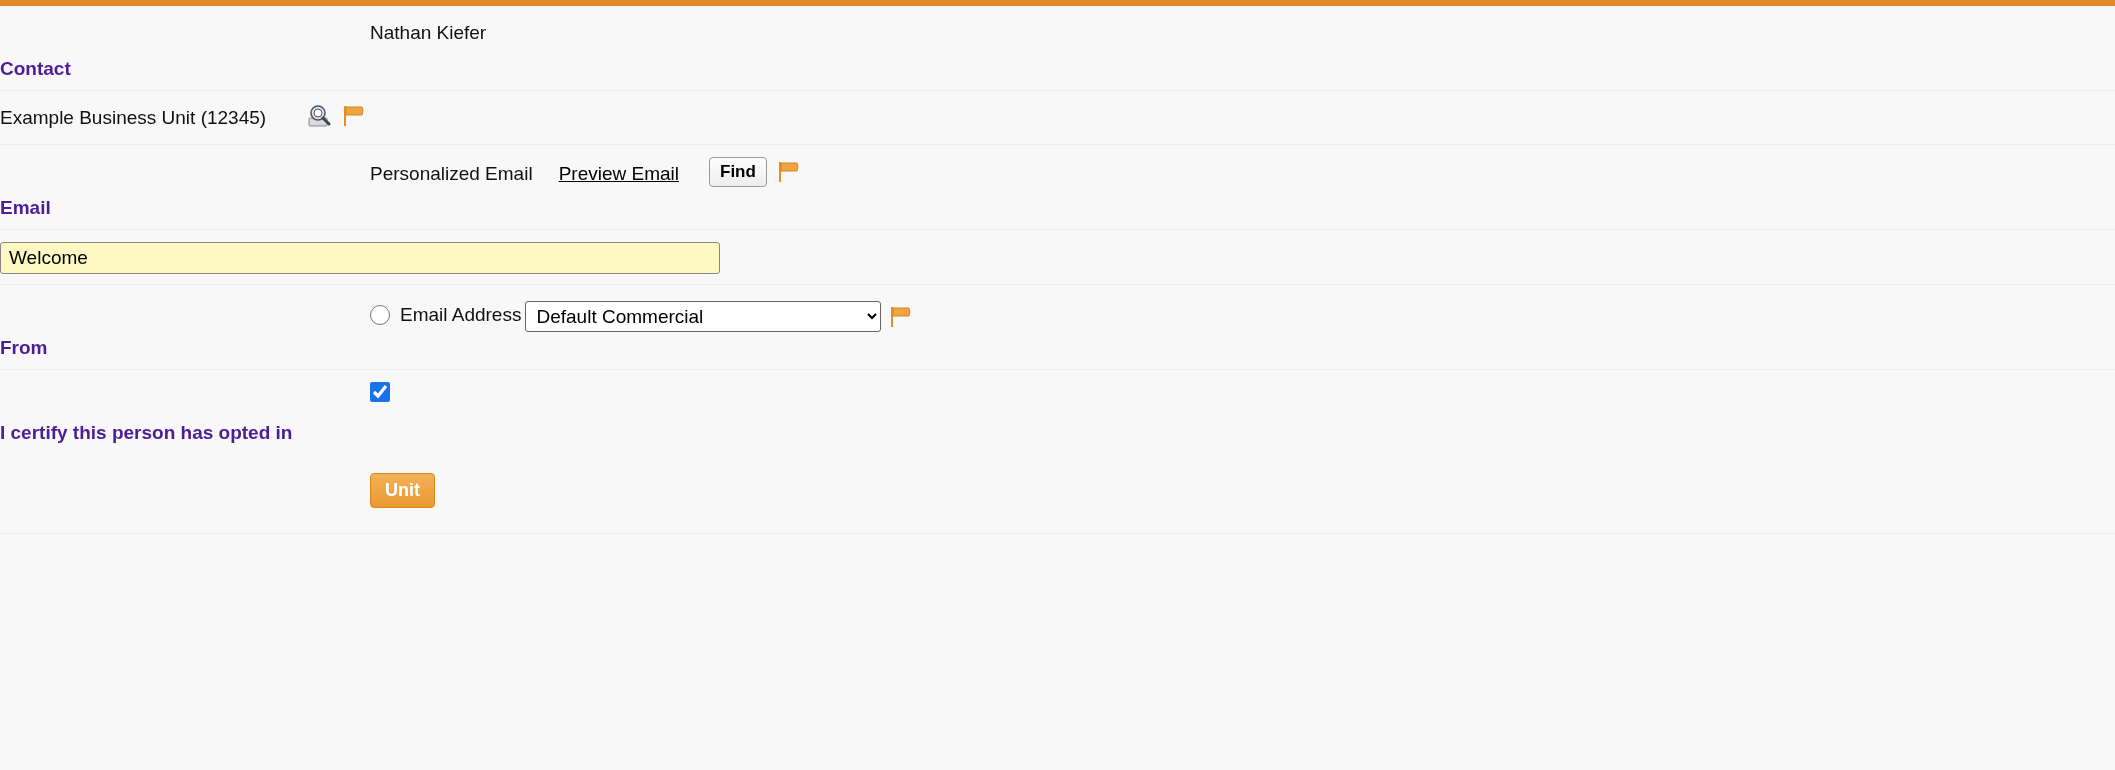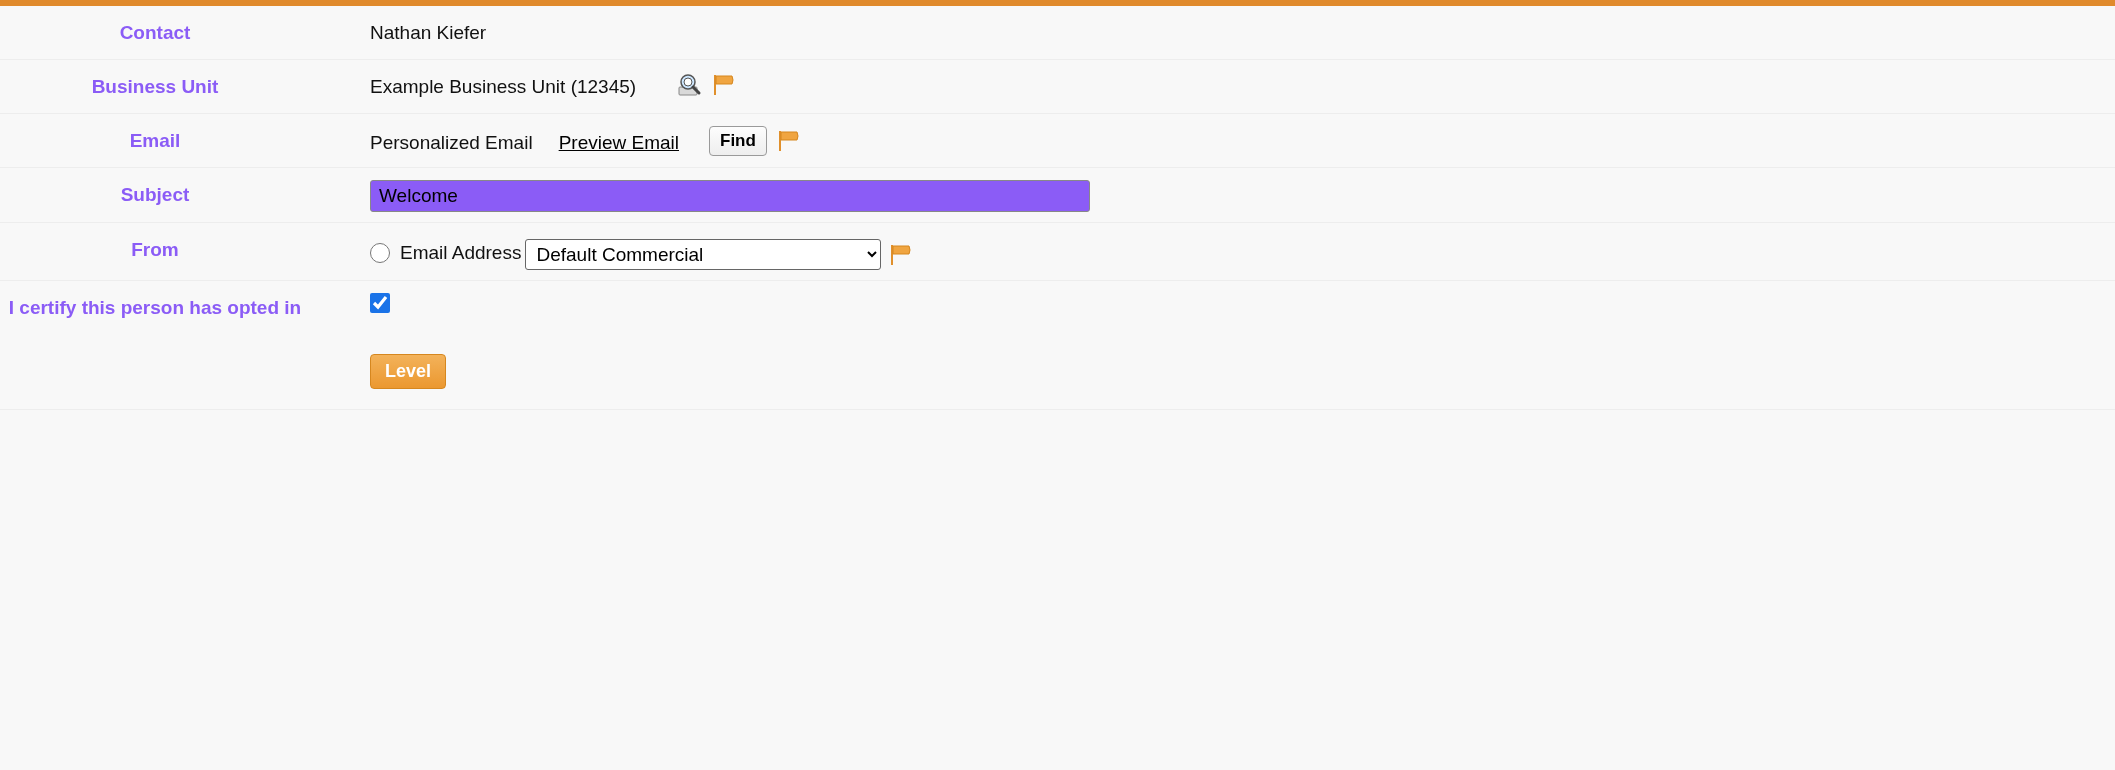--- a/index.html
+++ b/index.html
@@ -25,26 +25,27 @@
     border-bottom: 1px solid #ededed;
     padding: 10px 0 10px 0;
     min-height: 54px;
   }
   .row.no-border {
     border-bottom: none;
   }
   .label {
     width: 370px;
     min-width: 370px;
-    text-align: center;
+    text-align: left;
     padding-right: 60px;
     padding-top: 6px;
-    color: #8b5cf6;
+    color: #4c1d95;
     font-weight: 700;
     font-size: 19px;
+    margin-top: 36px;
   }
   .value {
     flex: 1;
     display: flex;
     align-items: center;
     flex-wrap: wrap;
     gap: 6px 10px;
     padding-top: 2px;
     font-size: 19px;
     color: #111;
@@ -81,21 +82,21 @@
     margin-left: 30px;
     position: relative;
   }
   .search-icon svg { display: block; }
   input[type="text"].subject-input {
     width: 720px;
     font-size: 19px;
     padding: 4px 8px;
     border: 1px solid #888;
     border-radius: 3px;
-    background: #8b5cf6;
+    background: #fef9c3;
   }
   .radio-line, .check-line {
     display: flex;
     align-items: center;
     gap: 10px;
     width: 100%;
   }
   input[type="radio"], input[type="checkbox"] {
     width: 20px;
     height: 20px;
@@ -149,21 +150,20 @@
 <div class="form">
 
   <div class="row">
     <div class="label">Contact</div>
     <div class="value">
       <span class="static-text">Nathan Kiefer</span>
     </div>
   </div>
 
   <div class="row">
-    <div class="label">Business Unit</div>
     <div class="value">
       <span class="static-text spacer-after-bu">Example Business Unit (12345)</span>
       <span class="search-icon">
         <svg viewBox="0 0 26 26" width="26" height="26">
           <rect x="3" y="15" width="18" height="8" rx="1" fill="#d9d9d9" stroke="#888"></rect>
           <circle cx="12" cy="10" r="7" fill="#cfe8ff" stroke="#555" stroke-width="1.5"></circle>
           <circle cx="12" cy="10" r="4" fill="#fff" stroke="#555"></circle>
           <line x1="17" y1="15" x2="23" y2="21" stroke="#444" stroke-width="3" stroke-linecap="round"></line>
         </svg>
       </span>
@@ -187,21 +187,20 @@
       <span class="flag-icon">
         <svg viewBox="0 0 24 22" width="24" height="22">
           <line x1="3" y1="1" x2="3" y2="21" stroke="#e0902c" stroke-width="2"></line>
           <path d="M4 2 L20 2 Q22 6 20 10 L4 10 Z" fill="#f0a541" stroke="#d6871f"></path>
         </svg>
       </span>
     </div>
   </div>
 
   <div class="row">
-    <div class="label">Subject</div>
     <div class="value">
       <input type="text" class="subject-input" value="Welcome" style="">
     </div>
   </div>
 
   <div class="row">
     <div class="label">From</div>
     <div class="value">
       <div class="from-block">
         <label class="radio-line">
@@ -228,17 +227,17 @@
   <div class="row no-border">
     <div class="label">I certify this person has opted in</div>
     <div class="value">
       <input type="checkbox" checked="" style="">
     </div>
   </div>
 
   <div class="row send-row" style="border-top:1px solid #ededed00;">
     <div class="label"></div>
     <div class="value">
-      <button class="send-btn">Level</button>
+      <button class="send-btn">Unit</button>
     </div>
   </div>
 
 </div>
 
 </body></html>

